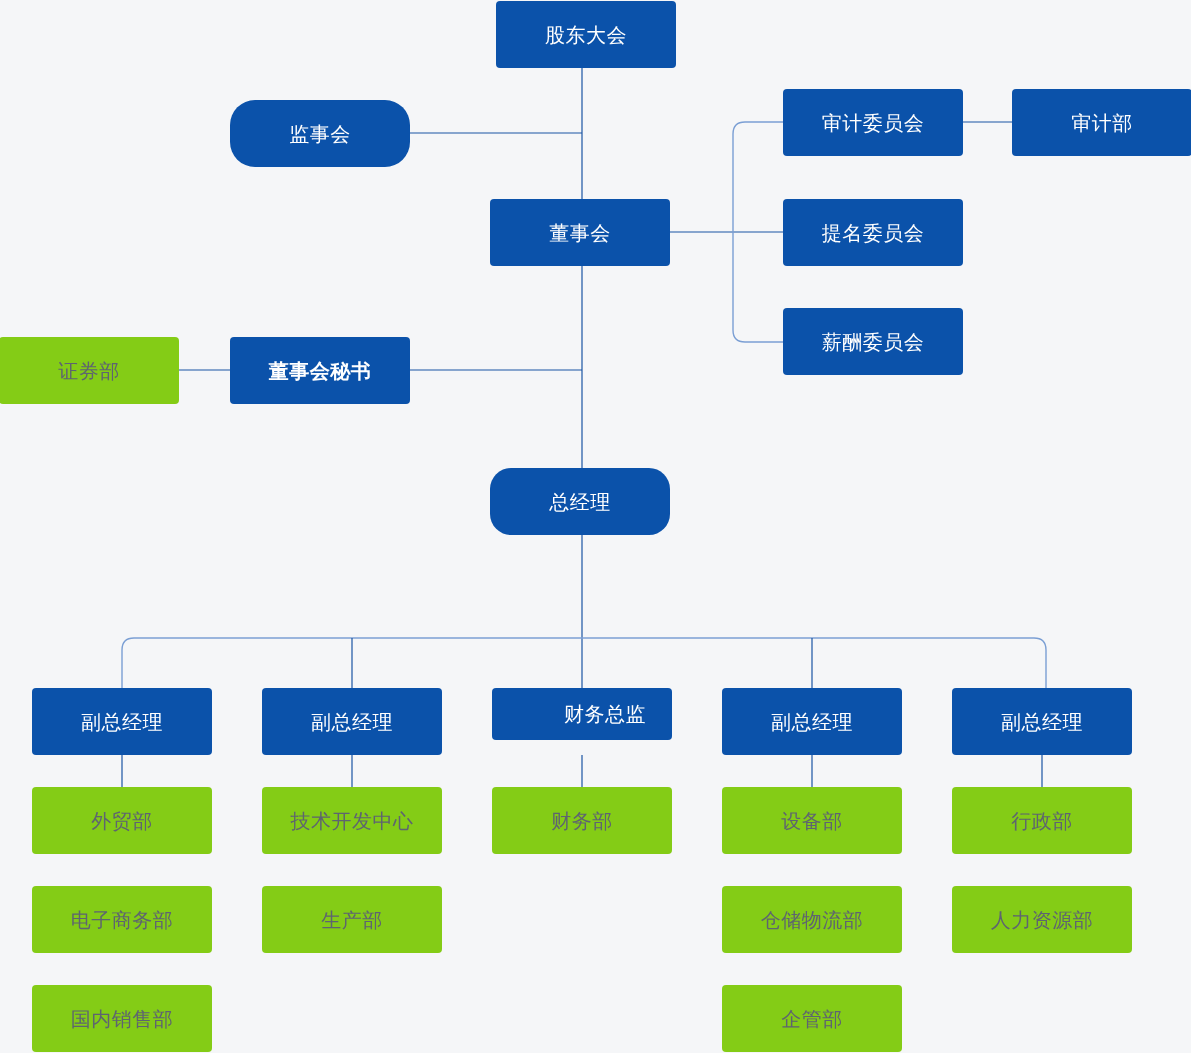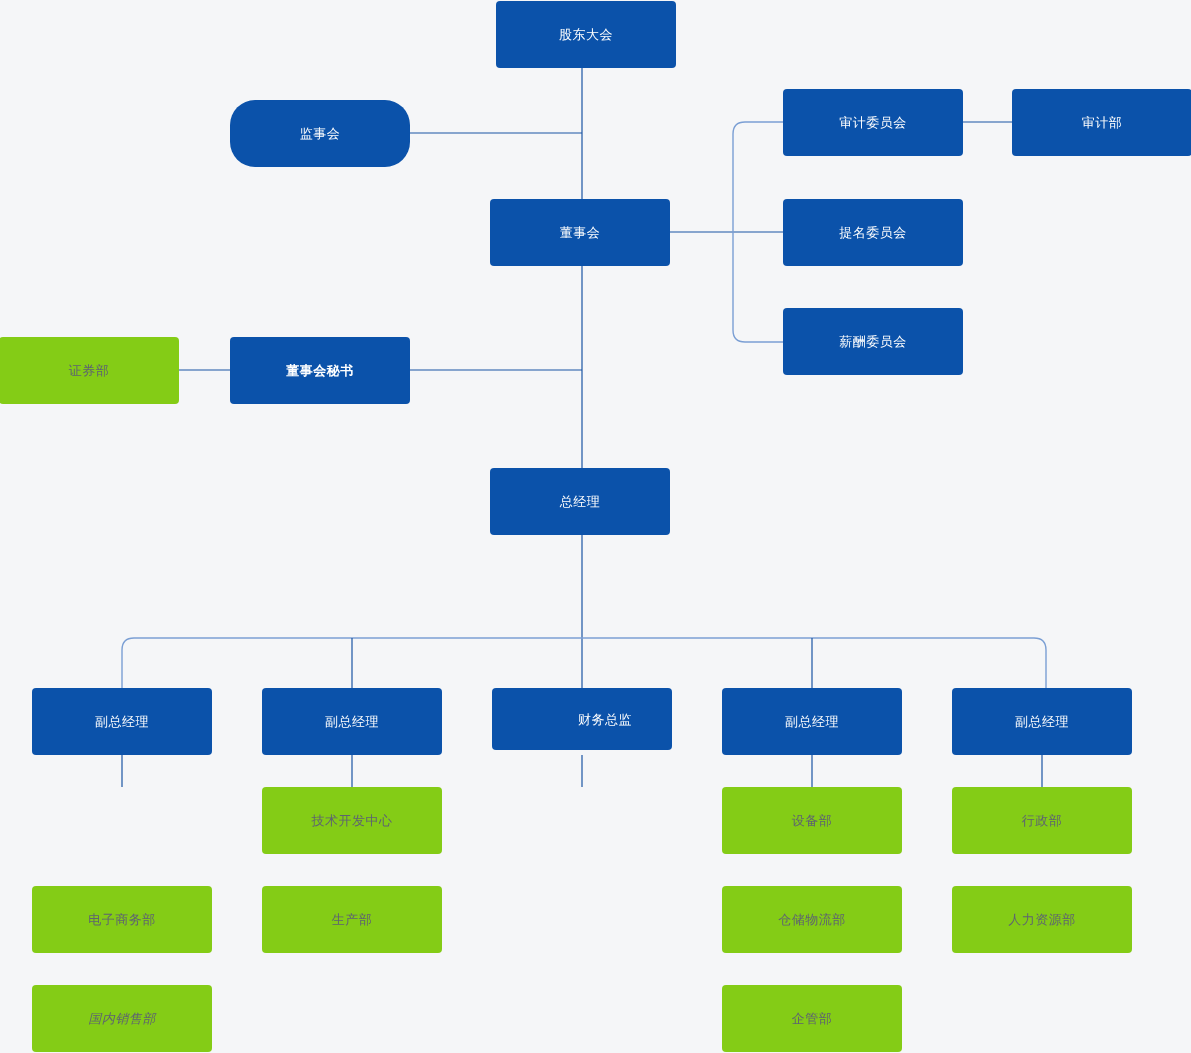--- a/index.html
+++ b/index.html
@@ -23,21 +23,21 @@
     height: 1053px;
     pointer-events: none;
   }
   .node {
     position: absolute;
     box-sizing: border-box;
     display: flex;
     align-items: center;
     justify-content: center;
     border-radius: 4px;
-    font-size: 13px;
+    font-size: 20px;
     line-height: 1;
     letter-spacing: 0.5px;
     white-space: nowrap;
     z-index: 2;
   }
   .node.primary {
     background: #0b52aa;
     color: #ffffff;
   }
   .node.muted {
@@ -90,58 +90,64 @@
     </div>
     <div class="node primary" style="left: 783px; top: 308px; width: 180px; height: 67px;">
       <span>薪酬委员会</span>
     </div>
     <div class="node muted" style="left: -1px; top: 337px; width: 180px; height: 67px;">
       <span>证券部</span>
     </div>
     <div class="node primary" style="left: 230px; top: 337px; width: 180px; height: 67px; font-weight: bold;">
       <span>董事会秘书</span>
     </div>
-    <div class="node primary" style="left: 490px; top: 468px; width: 180px; height: 67px;">
+    <div class="node primary" style="left: 490px; top: 468px; width: 180px; height: 67px; border-radius: 21px;">
       <span>总经理</span>
     </div>
     <div class="node primary" style="left: 32px; top: 688px; width: 180px; height: 67px;">
       <span>副总经理</span>
     </div>
     <div class="node primary" style="left: 262px; top: 688px; width: 180px; height: 67px;">
       <span>副总经理</span>
     </div>
-    <div class="node primary" style="left: 492px; top: 688px; width: 180px; height: 62px; padding-left: 46px;">
+    <div class="node primary" style="left: 492px; top: 688px; width: 180px; height: 52px; padding-left: 46px;">
       <span>财务总监</span>
     </div>
     <div class="node primary" style="left: 722px; top: 688px; width: 180px; height: 67px;">
       <span>副总经理</span>
     </div>
     <div class="node primary" style="left: 952px; top: 688px; width: 180px; height: 67px;">
       <span>副总经理</span>
     </div>
+    <div class="node muted" style="left: 32px; top: 787px; width: 180px; height: 67px;">
+      <span>外贸部</span>
+    </div>
     <div class="node muted" style="left: 262px; top: 787px; width: 180px; height: 67px;">
       <span>技术开发中心</span>
+    </div>
+    <div class="node muted" style="left: 492px; top: 787px; width: 180px; height: 67px;">
+      <span>财务部</span>
     </div>
     <div class="node muted" style="left: 722px; top: 787px; width: 180px; height: 67px;">
       <span>设备部</span>
     </div>
     <div class="node muted" style="left: 952px; top: 787px; width: 180px; height: 67px;">
       <span>行政部</span>
     </div>
     <div class="node muted" style="left: 32px; top: 886px; width: 180px; height: 67px;">
       <span>电子商务部</span>
     </div>
     <div class="node muted" style="left: 262px; top: 886px; width: 180px; height: 67px;">
       <span>生产部</span>
     </div>
     <div class="node muted" style="left: 722px; top: 886px; width: 180px; height: 67px;">
       <span>仓储物流部</span>
     </div>
     <div class="node muted" style="left: 952px; top: 886px; width: 180px; height: 67px;">
       <span>人力资源部</span>
     </div>
-    <div class="node muted" style="left: 32px; top: 985px; width: 180px; height: 67px; font-style: italic;">
+    <div class="node muted" style="left: 32px; top: 985px; width: 180px; height: 67px;">
       <span>国内销售部</span>
     </div>
     <div class="node muted" style="left: 722px; top: 985px; width: 180px; height: 67px;">
       <span>企管部</span>
     </div>
   </div>
 
 </body></html>

